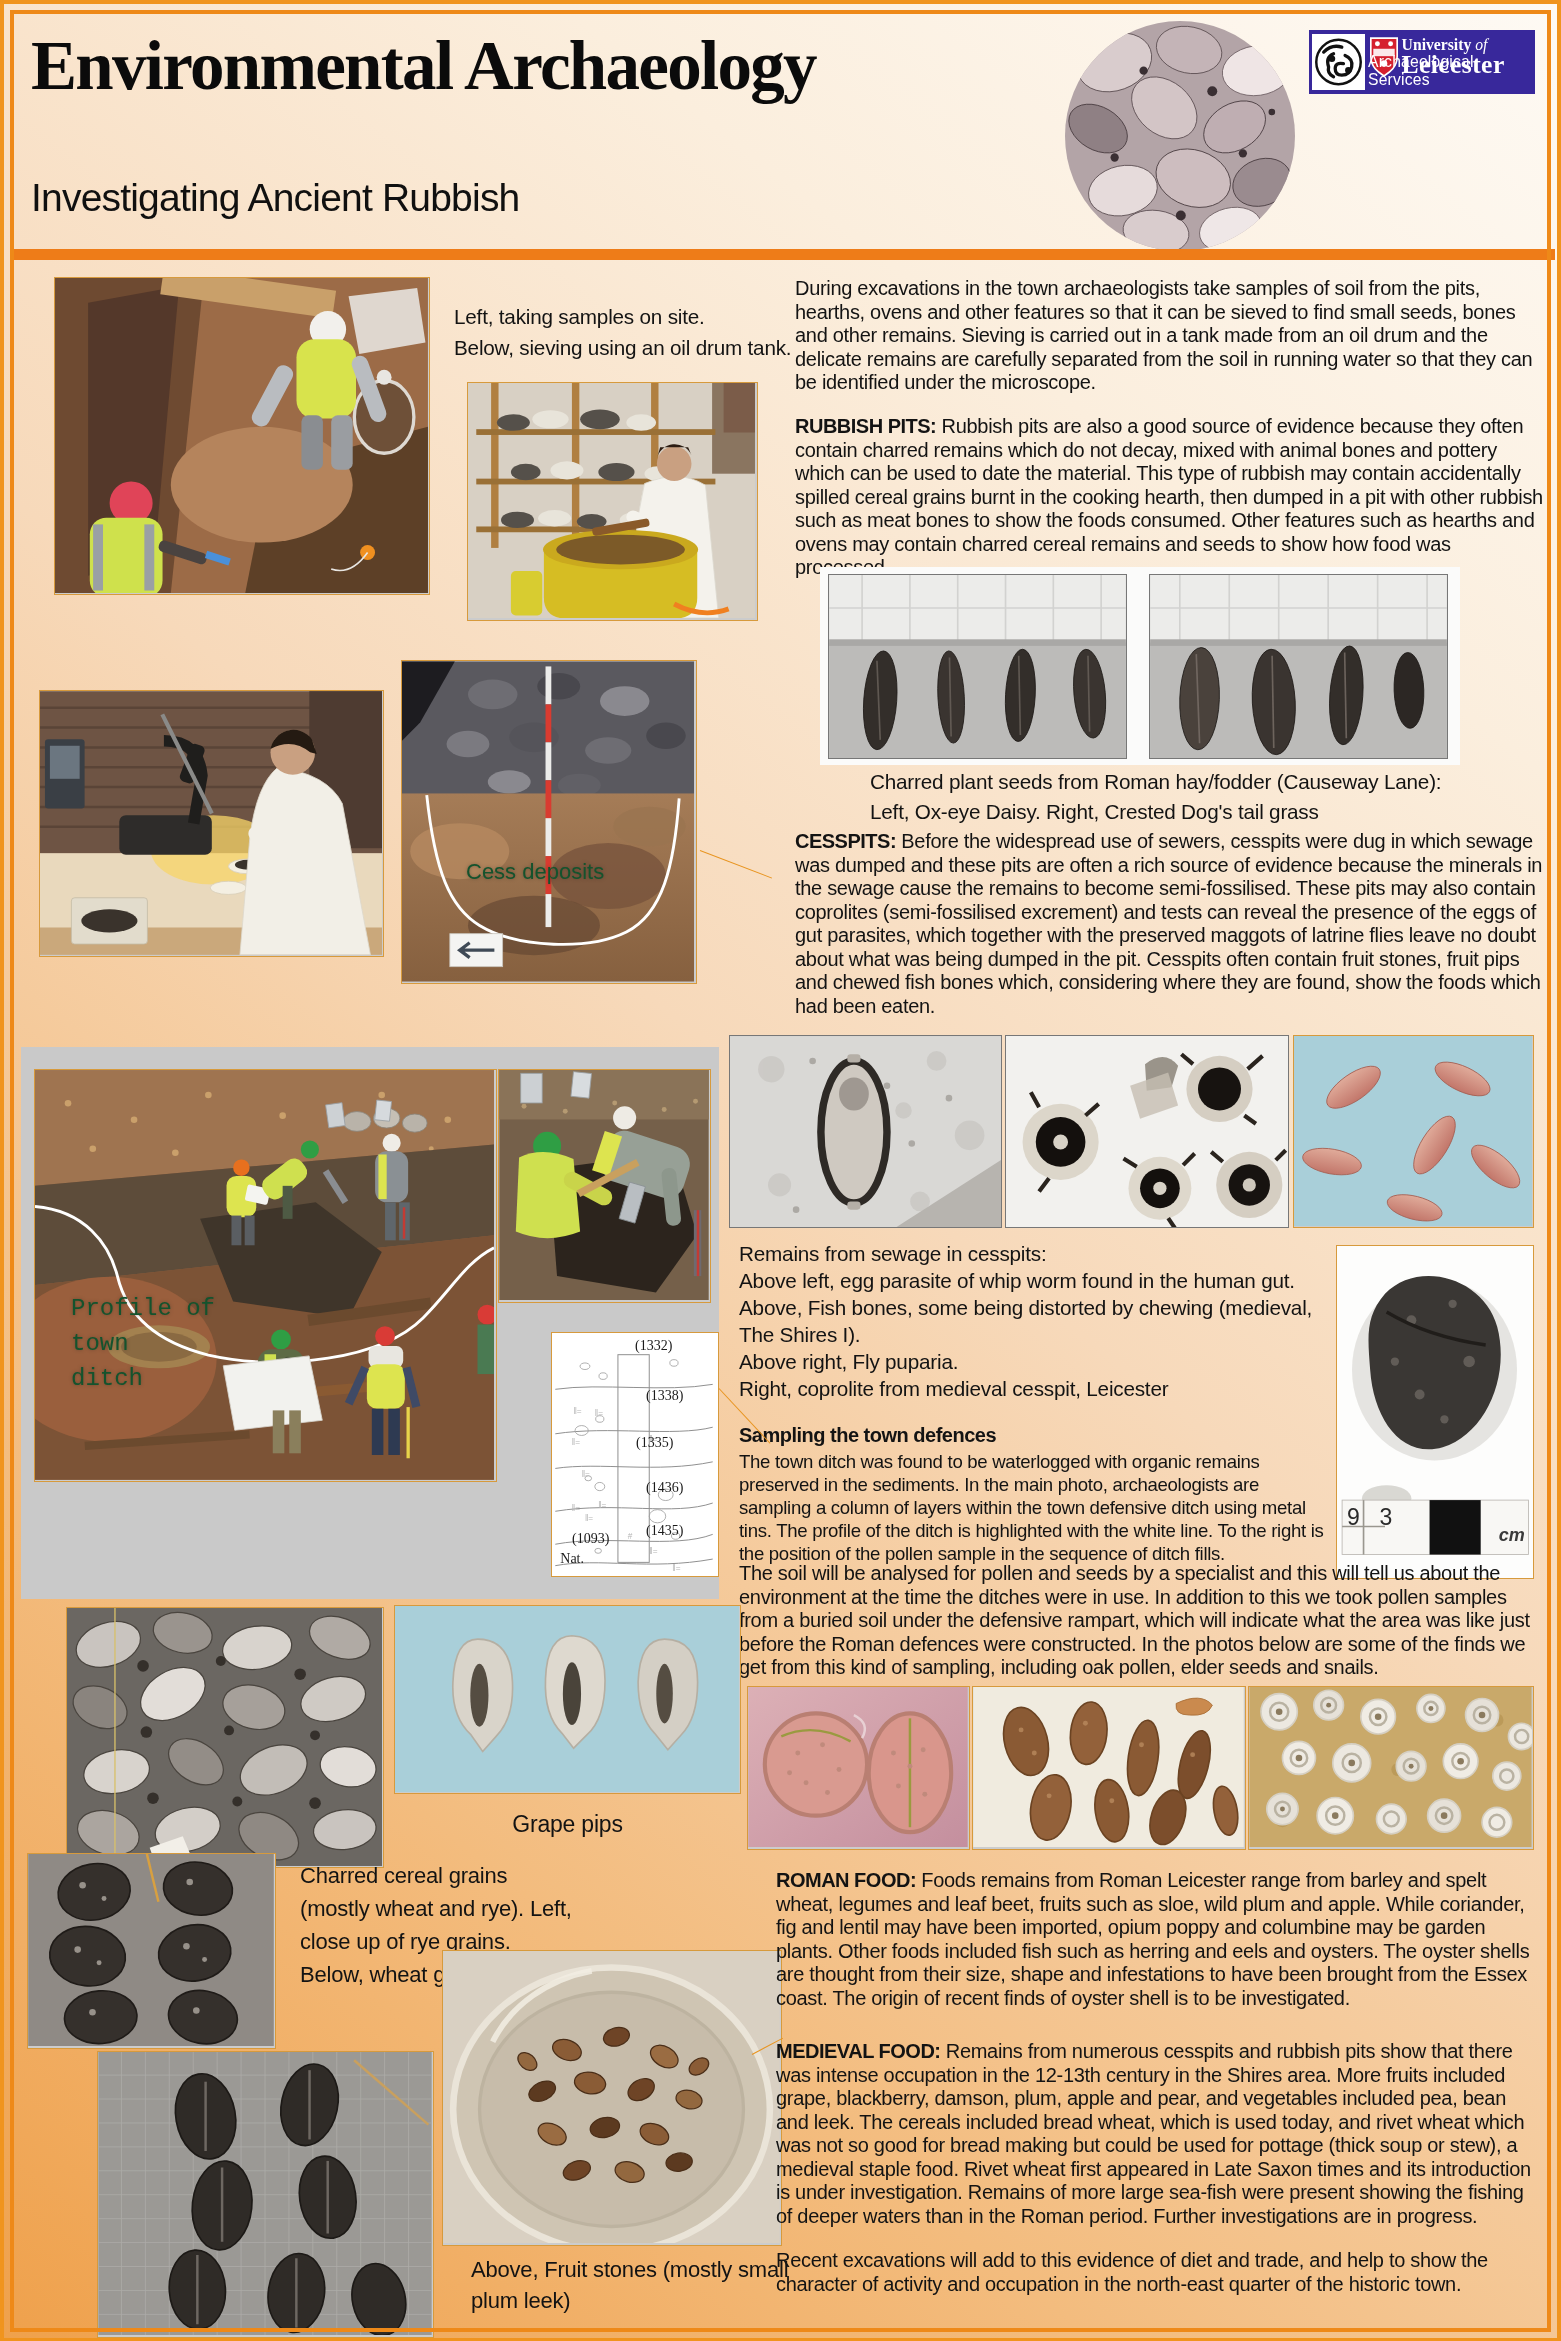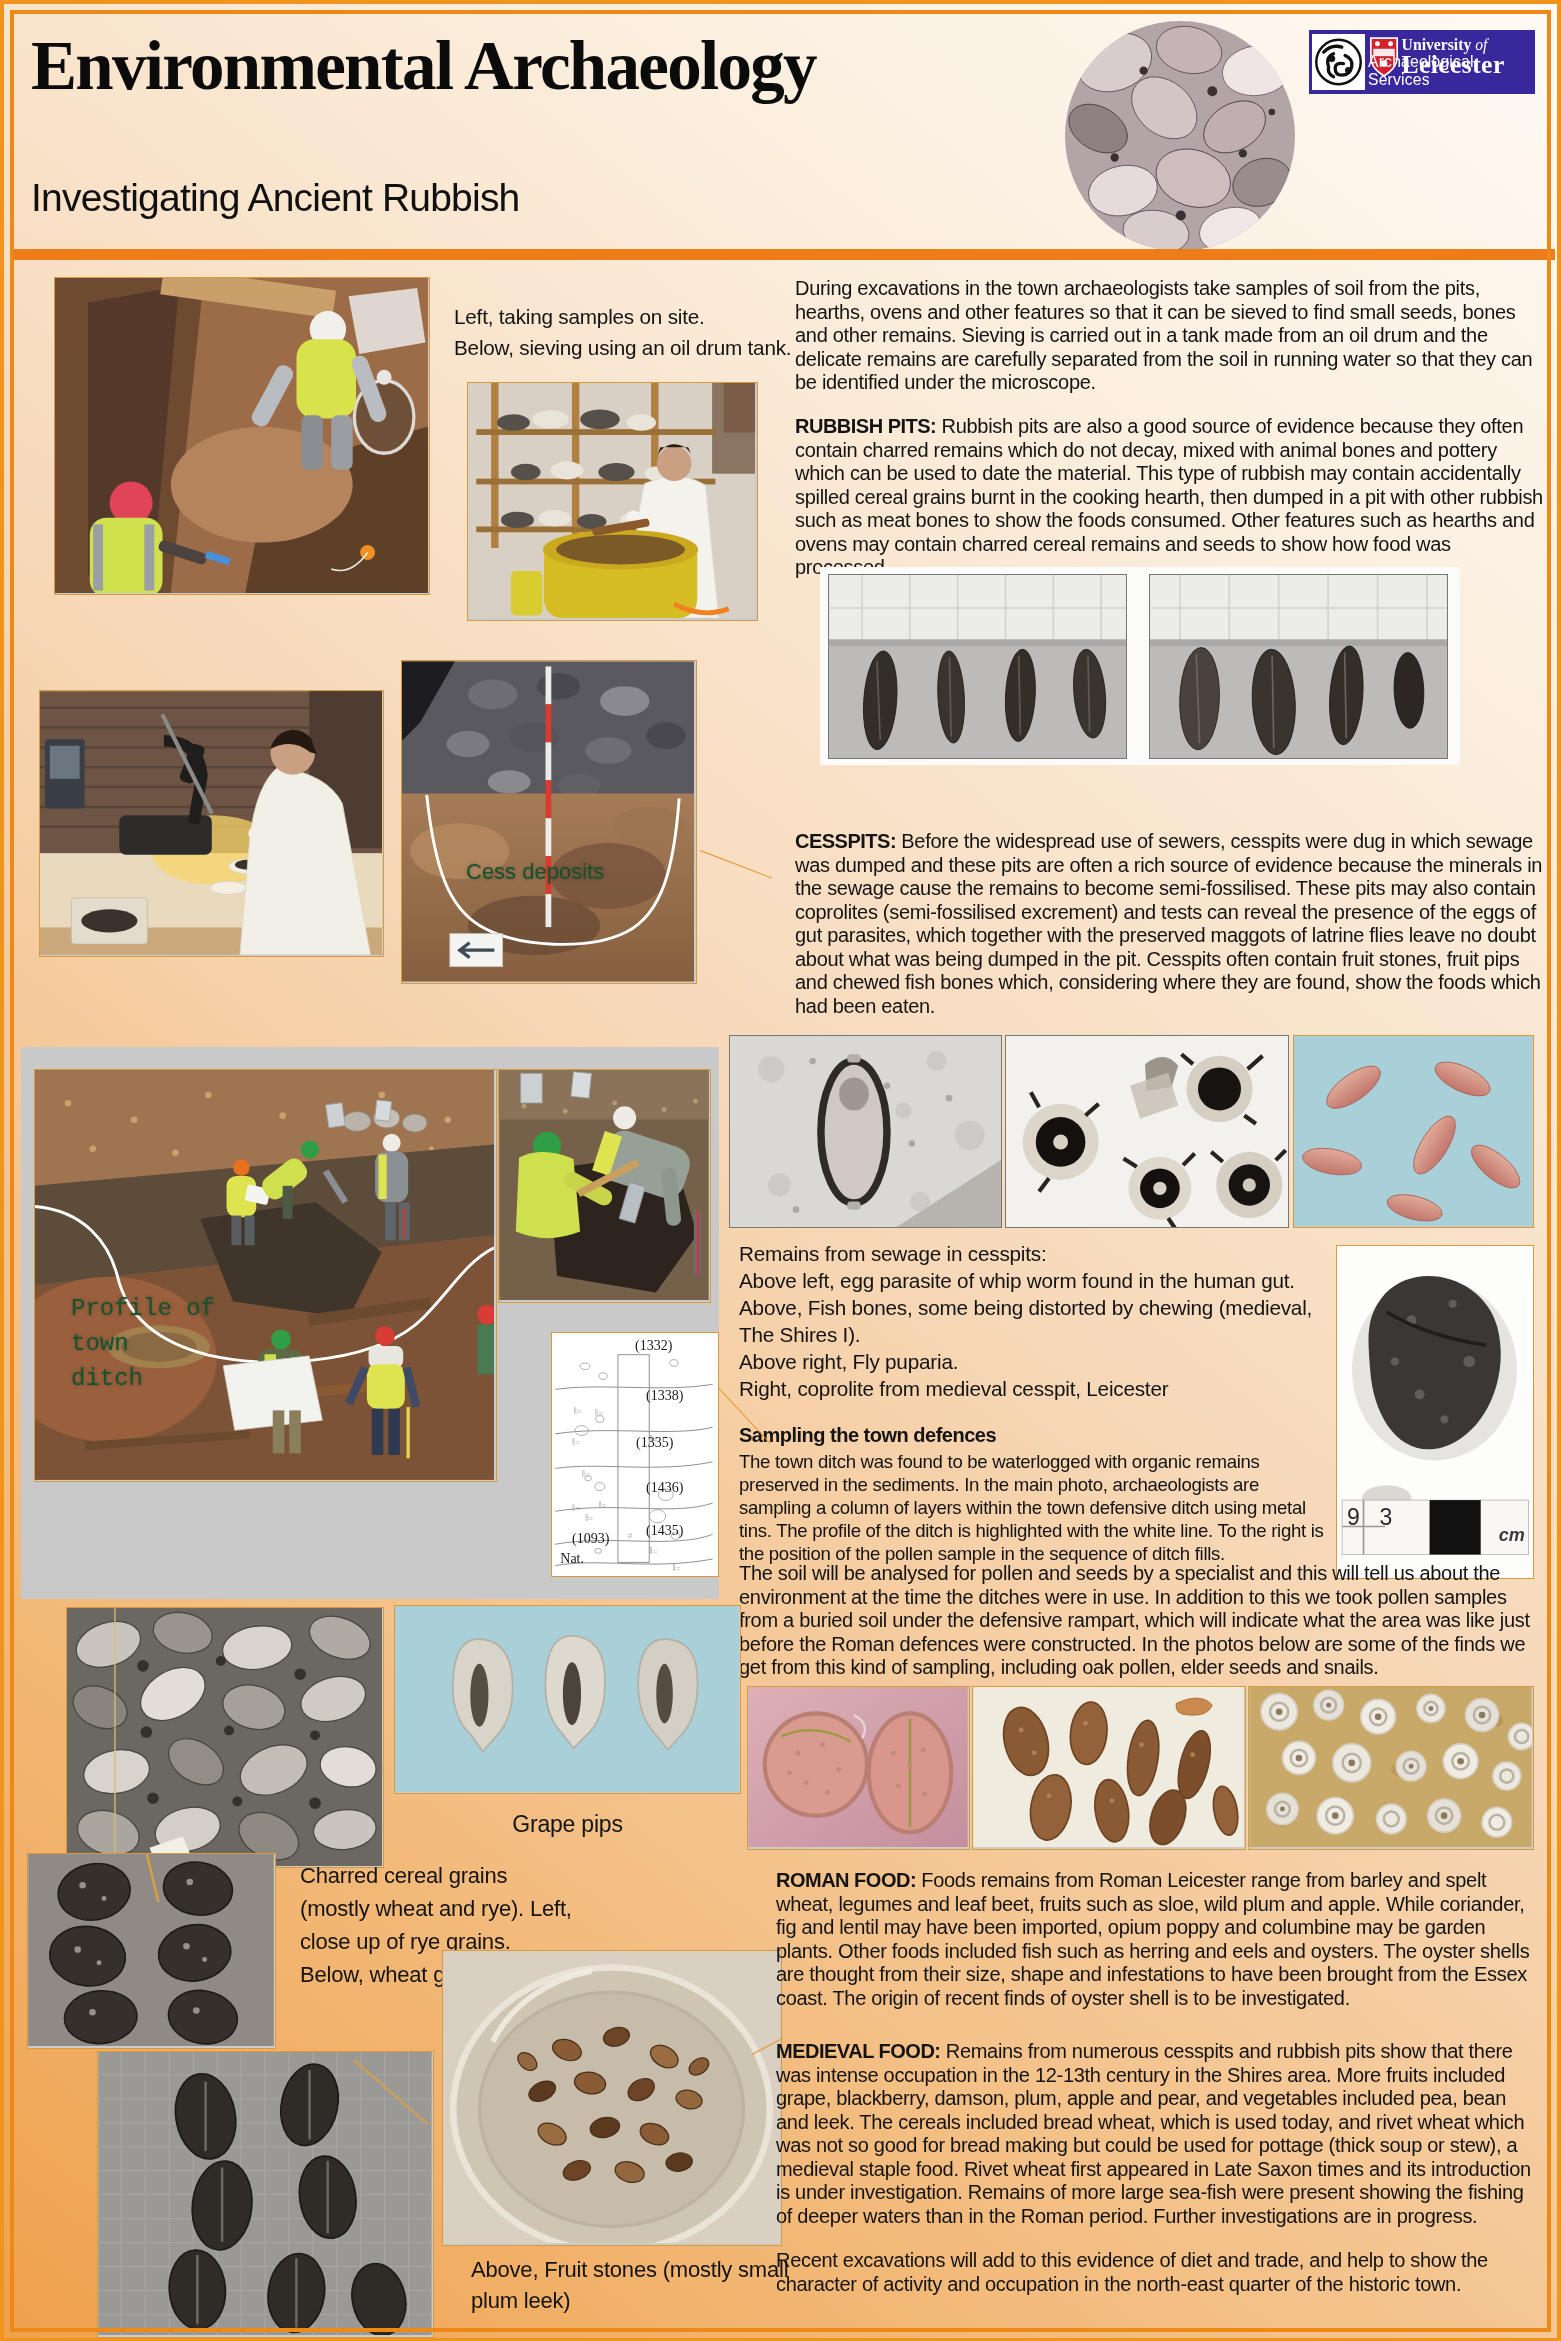--- a/index.html
+++ b/index.html
@@ -219,20 +219,22 @@
           <g stroke="#7a7069" stroke-width="2" opacity="0.8">
               <line x1="56" y1="96" x2="60" y2="204"></line>
               <line x1="148" y1="98" x2="150" y2="210"></line>
               <line x1="236" y1="94" x2="238" y2="198"></line>
             </g>
         </g>
       </svg>
     </div>
   </div>
 
+  <div class="caption pre" style="left:866px;top:763px;width:595px;line-height:30px;">Charred plant seeds from Roman hay/fodder (Causeway Lane):
+Left, Ox-eye Daisy. Right, Crested Dog's tail grass</div>
 
   <div class="para" style="left:791px;top:826px;width:748px;"><b>CESSPITS:</b><span>  Before the widespread use of sewers, cesspits were dug in which sewage was dumped and these pits are often a rich source of evidence because the minerals in the sewage cause the remains to become semi-fossilised.  These pits may also contain coprolites (semi-fossilised excrement) and tests can reveal the presence of the eggs of gut parasites, which together with the preserved maggots of latrine flies leave no doubt about what was being dumped in the pit.  Cesspits often contain fruit stones, fruit pips and chewed fish bones which, considering where they are found, show the foods which had been eaten.</span></div>
 
   <div class="photo" style="left:35px;top:686px;width:345px;height:267px;">
     <svg width="342" height="264" viewBox="0 0 414 319">
       <rect width="414" height="319" fill="#6e5444"></rect>
       <g stroke="#5a4437" stroke-width="3">
           <line x1="0" y1="20" x2="414" y2="20"></line>
           <line x1="0" y1="44" x2="414" y2="44"></line>
           <line x1="0" y1="68" x2="414" y2="68"></line>

